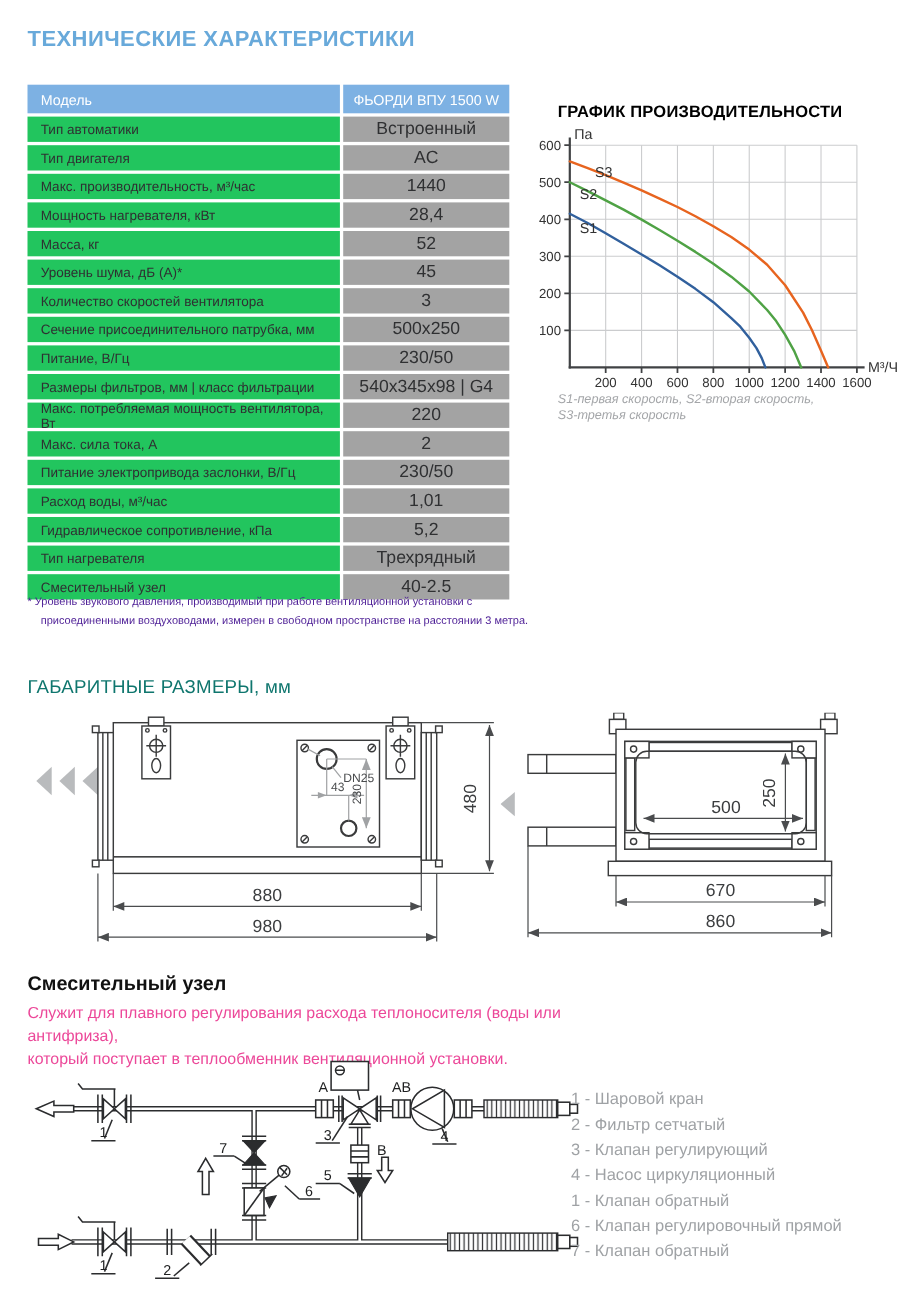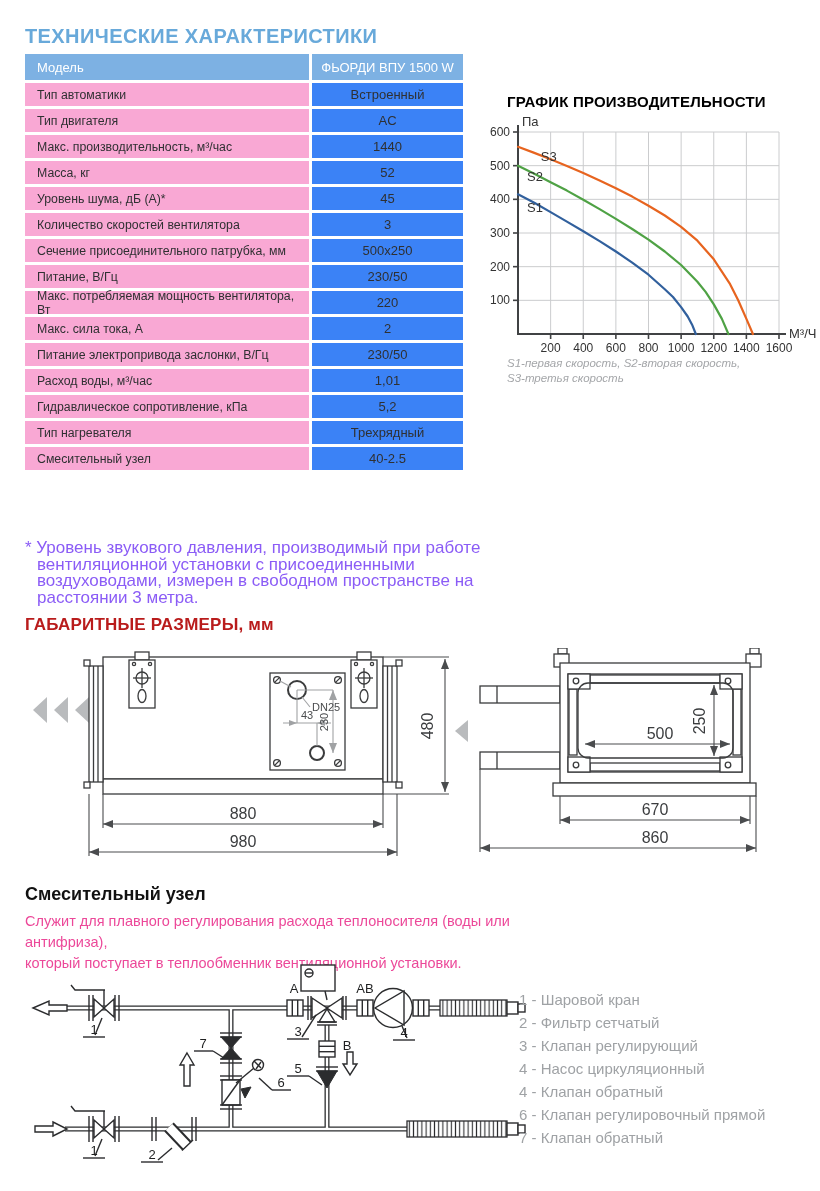--- a/index.html
+++ b/index.html
@@ -3,34 +3,34 @@
 <meta charset="utf-8">
 <style>
   html,body{margin:0;padding:0;background:#ffffff;}
   .page{position:relative;width:820px;height:1191px;background:#fff;overflow:hidden;
         font-family:"Liberation Sans",sans-serif;color:#1c1c1c;}
   .abs{position:absolute;}
 
   
   .main-title{left:25px;top:25px;font-size:20px;font-weight:bold;color:#68a9da;letter-spacing:.4px;}
   .chart-title{left:507px;top:93px;font-size:15px;font-weight:bold;color:#000000;letter-spacing:.2px;}
-  .dims-title{left:25px;top:615px;font-size:17px;font-weight:bold;color:#b91c1c;letter-spacing:.2px;}
+  .dims-title{left:25px;top:615px;font-size:17px;font-weight:normal;color:#0f766e;letter-spacing:.2px;}
   .mix-title{left:25px;top:884px;font-size:18px;font-weight:bold;color:#111;}
   .mix-desc{left:25px;top:911px;width:560px;font-size:14.5px;line-height:21px;color:#ec4899;}
 
   
-  .spec-table{left:25px;top:54px;width:438px;}
+  .spec-table{left:25px;top:77px;width:438px;}
   .srow{display:flex;gap:3px;margin-bottom:3px;}
-  .srow .c1{width:272px;background:#f9a8d4;height:23px;display:flex;align-items:center;
+  .srow .c1{width:272px;background:#22c55e;height:23px;display:flex;align-items:center;
             padding-left:12px;font-size:12.3px;color:#2f3032;}
-  .srow .c2{flex:1;background:#3b82f6;height:23px;display:flex;align-items:center;
-            justify-content:center;font-size:13px;color:#2f3032;}
+  .srow .c2{flex:1;background:#a3a3a3;height:23px;display:flex;align-items:center;
+            justify-content:center;font-size:16px;color:#2f3032;}
   .srow.head .c1,.srow.head .c2{background:#7db1e3;color:#ffffff;height:26px;font-size:13px;}
 
-  .footnote{left:25px;top:540px;width:452px;font-size:17px;line-height:16.5px;color:#8b5cf6;
+  .footnote{left:25px;top:540px;width:452px;font-size:10px;line-height:16.5px;color:#4c1d95;
             padding-left:12px;text-indent:-12px;}
 
   .chart-note{left:507px;top:356px;font-size:11.5px;line-height:15px;color:#a4a6a9;font-style:italic;}
 
   .legend{left:519px;top:988px;width:262px;}
   .legend .li{font-size:15px;line-height:23px;color:#9fa2a5;padding-left:24px;text-indent:-24px;}
 
   
   svg{font-family:"Liberation Sans",sans-serif;}
   svg .t{stroke:#3a3b3c;stroke-width:1.3;fill:none;}
@@ -73,20 +73,24 @@
         <div class="srow">
           <div class="c1">Тип двигателя</div>
           <div class="c2">AC</div>
         </div>
 
         <div class="srow">
           <div class="c1">Макс. производительность, м³/час</div>
           <div class="c2">1440</div>
         </div>
 
+        <div class="srow">
+          <div class="c1">Мощность нагревателя, кВт</div>
+          <div class="c2">28,4</div>
+        </div>
 
         <div class="srow">
           <div class="c1">Масса, кг</div>
           <div class="c2">52</div>
         </div>
 
         <div class="srow">
           <div class="c1">Уровень шума, дБ (А)*</div>
           <div class="c2">45</div>
         </div>
@@ -99,20 +103,24 @@
         <div class="srow">
           <div class="c1">Сечение присоединительного патрубка, мм</div>
           <div class="c2">500x250</div>
         </div>
 
         <div class="srow">
           <div class="c1">Питание, В/Гц</div>
           <div class="c2">230/50</div>
         </div>
 
+        <div class="srow">
+          <div class="c1">Размеры фильтров, мм  |  класс фильтрации</div>
+          <div class="c2">540x345x98  |  G4</div>
+        </div>
 
         <div class="srow">
           <div class="c1">Макс. потребляемая мощность вентилятора, Вт</div>
           <div class="c2">220</div>
         </div>
 
         <div class="srow">
           <div class="c1">Макс. сила тока, А</div>
           <div class="c2">2</div>
         </div>
@@ -520,20 +528,20 @@
   <div class="abs legend">
 
       <div class="li">1 - Шаровой кран</div>
 
       <div class="li">2 - Фильтр сетчатый</div>
 
       <div class="li">3 - Клапан регулирующий</div>
 
       <div class="li">4 - Насос циркуляционный</div>
 
-      <div class="li">4 - Клапан обратный</div>
+      <div class="li">1 - Клапан обратный</div>
 
       <div class="li">6 - Клапан регулировочный прямой</div>
 
       <div class="li">7 - Клапан обратный</div>
     </div>
 
 </div>
 
 </body></html>

